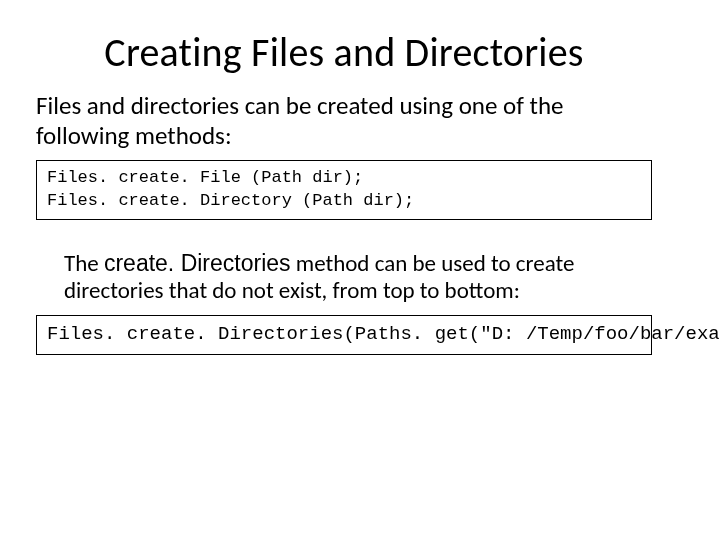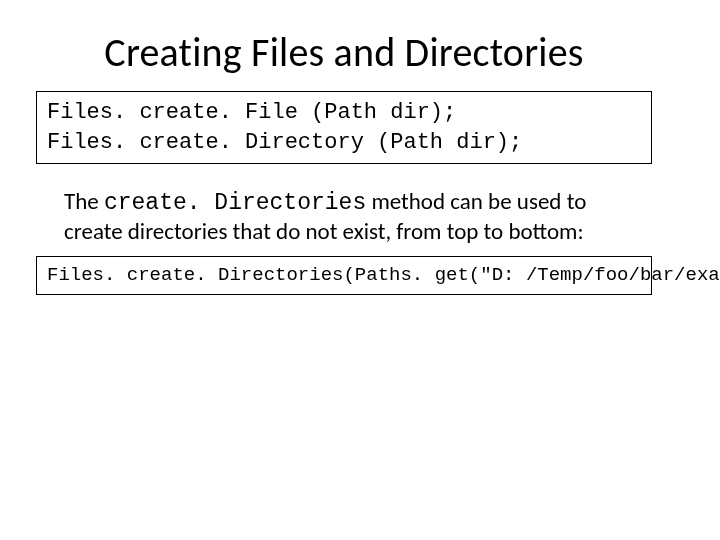--- a/index.html
+++ b/index.html
@@ -24,52 +24,53 @@
     margin: 10px 0 14px 0;
     letter-spacing: 0.2px;
   }
   .intro {
     font-size: 25px;
     line-height: 1.18;
     margin: 0 8px 10px 8px;
   }
   .codebox {
     border: 1.5px solid #000;
-    margin: 0 8px 24px 8px;
+    margin: 0 8px 30px 8px;
     padding: 6px 10px 6px 10px;
     font-family: "Courier New", Courier, monospace;
-    font-size: 22px;
+    font-size: 17px;
     line-height: 1.35;
     white-space: pre;
   }
   .desc {
     font-size: 23px;
     line-height: 1.2;
     margin: 0 20px 10px 36px;
   }
   .desc .mono {
-    font-family: Liberation Mono, monospace;
+    font-family: Liberation Sans, sans-serif;
   }
   .codebox2 {
     border: 1.5px solid #000;
     margin: 0 8px 0 8px;
     padding: 6px 10px 6px 10px;
     font-family: "Courier New", Courier, monospace;
     font-size: 19px;
     line-height: 1.35;
     white-space: pre;
   }
 </style>
 </head>
 <body>
 
 <div class="slide">
 
   <div class="title">Creating Files and Directories</div>
 
+  <div class="intro">Files and directories can be created using one of the following methods:</div>
 
   <div class="codebox"><span>Files. create. File (Path dir);</span>
 <span>Files. create. Directory (Path dir);</span></div>
 
   <div class="desc"><span>The </span><span class="mono">create. Directories</span><span> method can be used to create directories that do not exist, from top to bottom:</span></div>
 
   <div class="codebox2"><span>Files. create. Directories(Paths. get("D: /Temp/foo/bar/example"));</span></div>
 
 </div>
 

